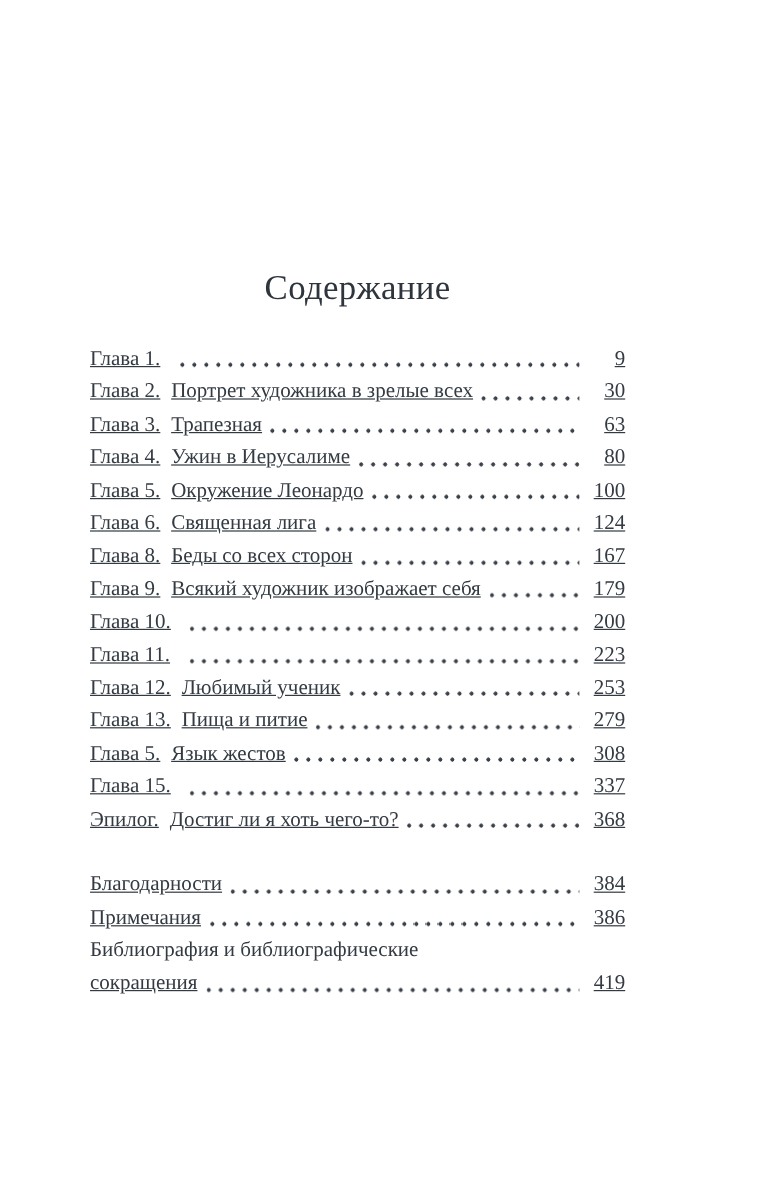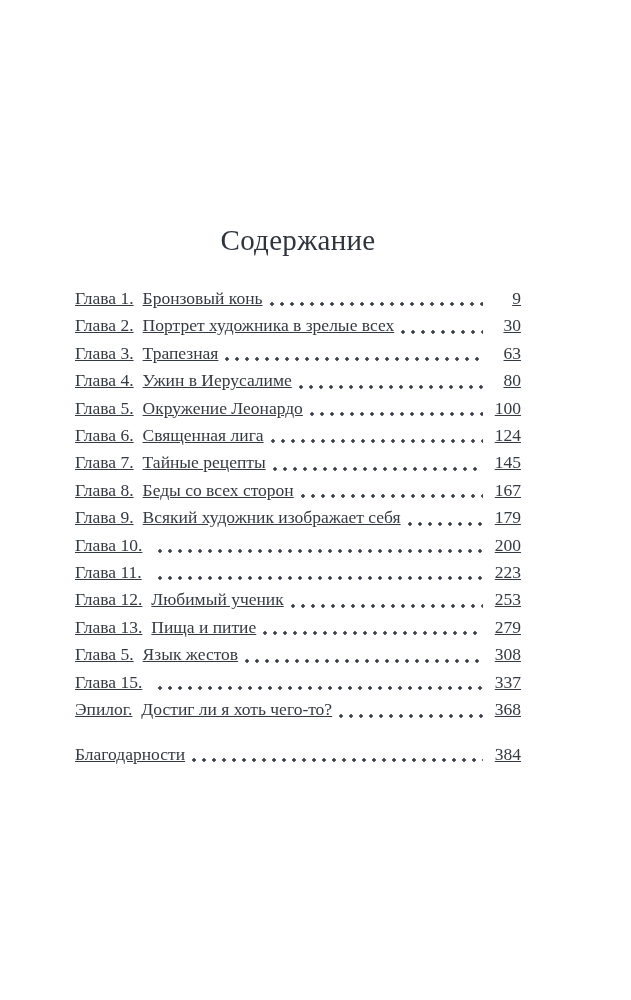--- a/index.html
+++ b/index.html
@@ -54,39 +54,38 @@
     height: 4px;
     background-image: radial-gradient(circle at 2px 2px, #3b414a 1.5px, rgba(0,0,0,0) 1.9px);
     background-size: 10px 4px;
     background-repeat: repeat-x;
   }
   .pg {
     flex: none;
     width: 34px;
     text-align: right;
   }
-  .back-matter { margin-top: 17px; }
+  .back-matter { margin-top: 27px; }
   .wrap-line {
     font-size: 17.5px;
     line-height: 27.4px;
     white-space: nowrap;
   }
 </style>
 </head>
 <body>
 
 <div class="page">
 
   <h1 class="doc-title">Содержание</h1>
 
   <div class="toc-list">
 
     <div class="toc-row">
       <span class="lbl">Глава 1.</span>
-      <span class="ttl">Бронзовый конь</span>
       <span class="leader"></span>
       <span class="pg">9</span>
     </div>
 
     <div class="toc-row">
       <span class="lbl">Глава 2.</span>
       <span class="ttl">Портрет художника в зрелые всех</span>
       <span class="leader"></span>
       <span class="pg">30</span>
     </div>
@@ -112,26 +111,20 @@
       <span class="pg">100</span>
     </div>
 
     <div class="toc-row">
       <span class="lbl">Глава 6.</span>
       <span class="ttl">Священная лига</span>
       <span class="leader"></span>
       <span class="pg">124</span>
     </div>
 
-    <div class="toc-row">
-      <span class="lbl">Глава 7.</span>
-      <span class="ttl">Тайные рецепты</span>
-      <span class="leader"></span>
-      <span class="pg">145</span>
-    </div>
 
     <div class="toc-row">
       <span class="lbl">Глава 8.</span>
       <span class="ttl">Беды со всех сторон</span>
       <span class="leader"></span>
       <span class="pg">167</span>
     </div>
 
     <div class="toc-row">
       <span class="lbl">Глава 9.</span>
@@ -189,17 +182,30 @@
   </div>
 
   <div class="back-matter">
 
     <div class="toc-row">
       <span class="ttl">Благодарности</span>
       <span class="leader"></span>
       <span class="pg">384</span>
     </div>
 
-
+    <div class="toc-row">
+      <span class="ttl">Примечания</span>
+      <span class="leader"></span>
+      <span class="pg">386</span>
+    </div>
+
+    <div>
+      <div class="wrap-line">Библиография и библиографические</div>
+      <div class="toc-row">
+        <span class="ttl">сокращения</span>
+        <span class="leader"></span>
+        <span class="pg">419</span>
+      </div>
+    </div>
 
   </div>
 
 </div>
 
 </body></html>

